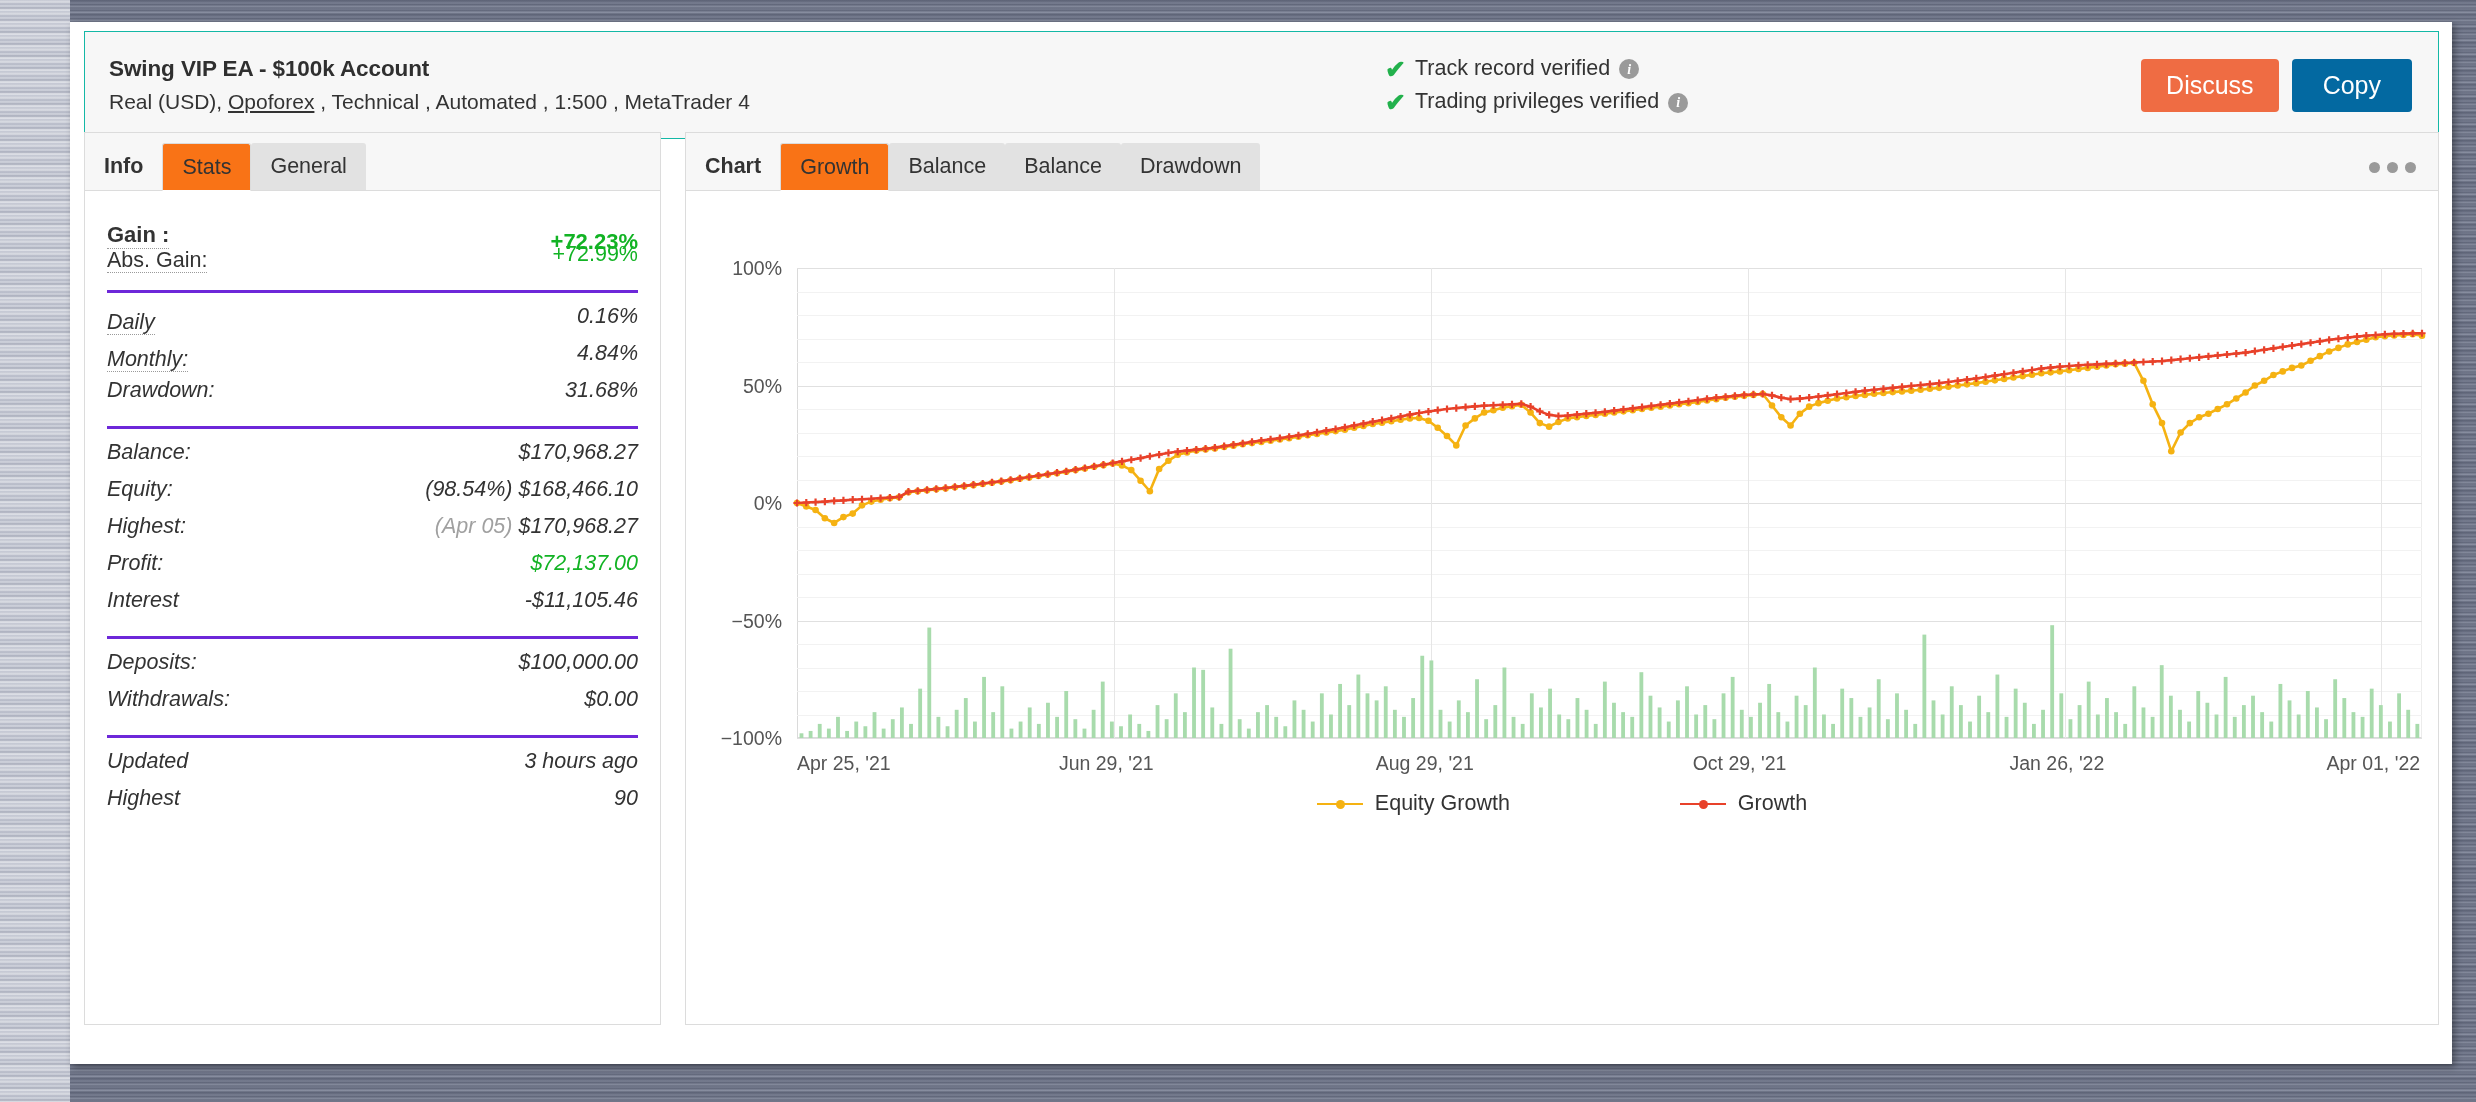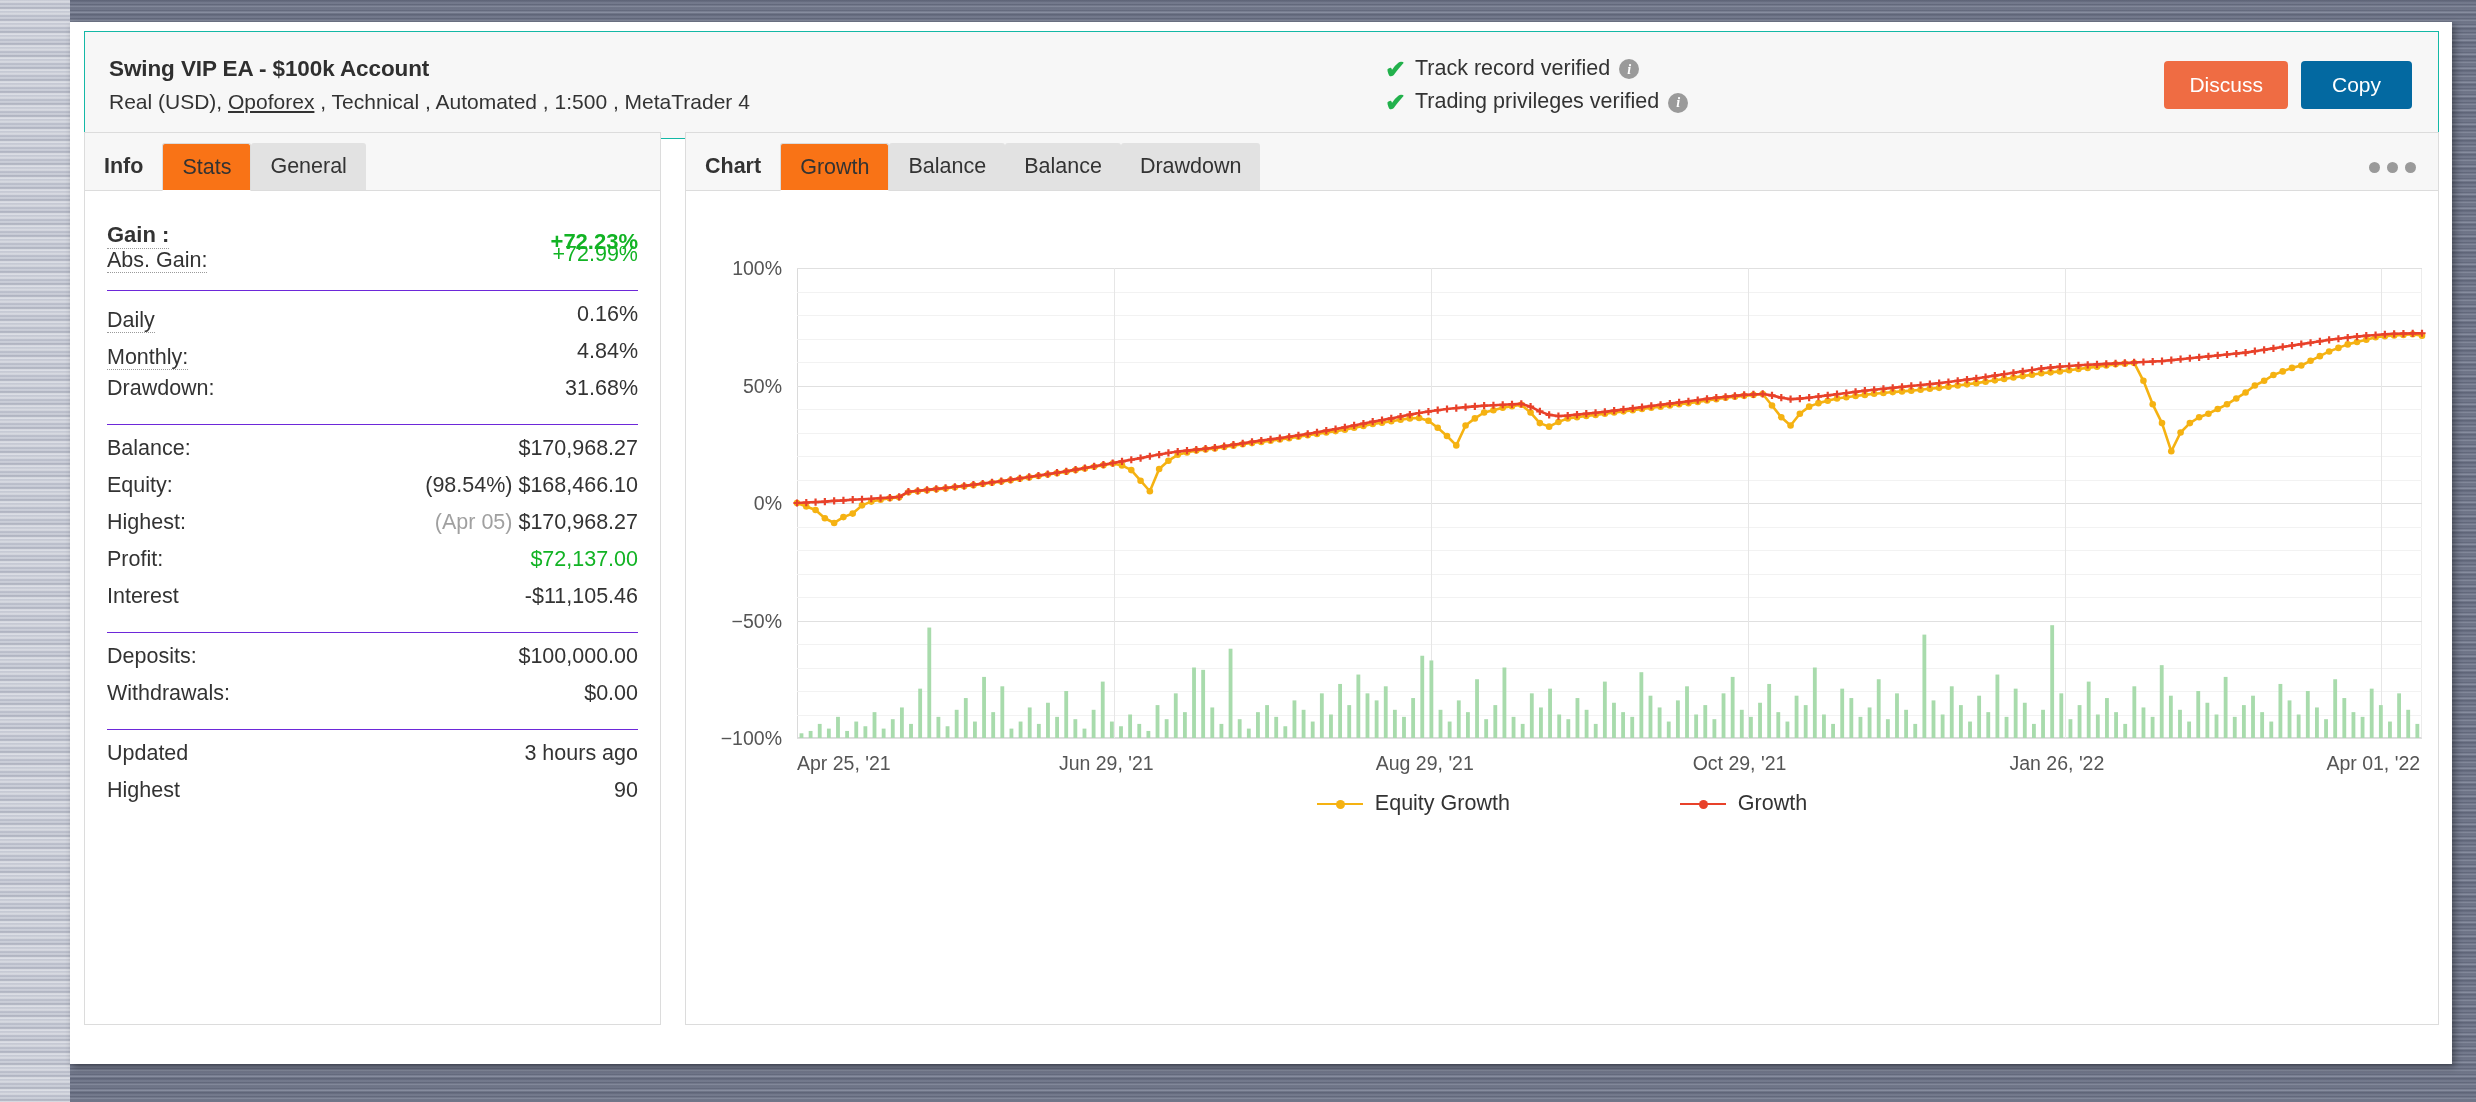--- a/index.html
+++ b/index.html
@@ -78,21 +78,21 @@
     font-size: 14px; font-weight: bold; font-style: italic;
     font-family: "Liberation Serif", serif;
     position: relative; top: 1px;
   }
 
   .header-right {
     margin-left: auto; padding-right: 26px;
     display: flex; gap: 13px; align-items: center;
   }
   .btn {
-    border: none; color: #fff; font-size: 21px;
+    border: none; color: #fff; font-size: 25px;
     padding: 12px 25px; border-radius: 4px;
     font-family: "Liberation Sans", sans-serif;
     cursor: pointer; white-space: nowrap;
   }
   .btn-discuss { background: #ef6c43; }
   .btn-copy    { background: #0369a1; padding: 12px 31px; }
 
   
   .body-wrap {
     position: absolute; left: 14px; top: 110px;
@@ -129,21 +129,21 @@
   .srow .lbl { white-space: nowrap; }
   .srow .lbl.dotted {
     border-bottom: 1.5px dotted #9a9a9a; line-height: 1.15;
     cursor: help; align-self: center;
   }
   .srow .val { white-space: nowrap; text-align: right; }
   .srow.big .lbl, .srow.big .val { font-weight: bold; font-size: 22px; margin-top: 24px; }
   .green { color: #12b324; }
   .muted { color: #a0a0a0; }
   .sgroup { padding: 11px 0 11px 0; }
-  .sgroup + .sgroup { border-top: 1px solid #6d28d9; }
+  .sgroup + .sgroup { border-top: 3px solid #6d28d9; font-style: italic; }
   .sp-first { padding-top: 14px; }
 
   
   .chart-panel {
     flex: 1; height: 893px;
     border: 1px solid #dcdcdc; background: #fff;
     display: flex; flex-direction: column;
   }
   .chart-tabs {
     display: flex; background: #f7f7f7; height: 58px;

